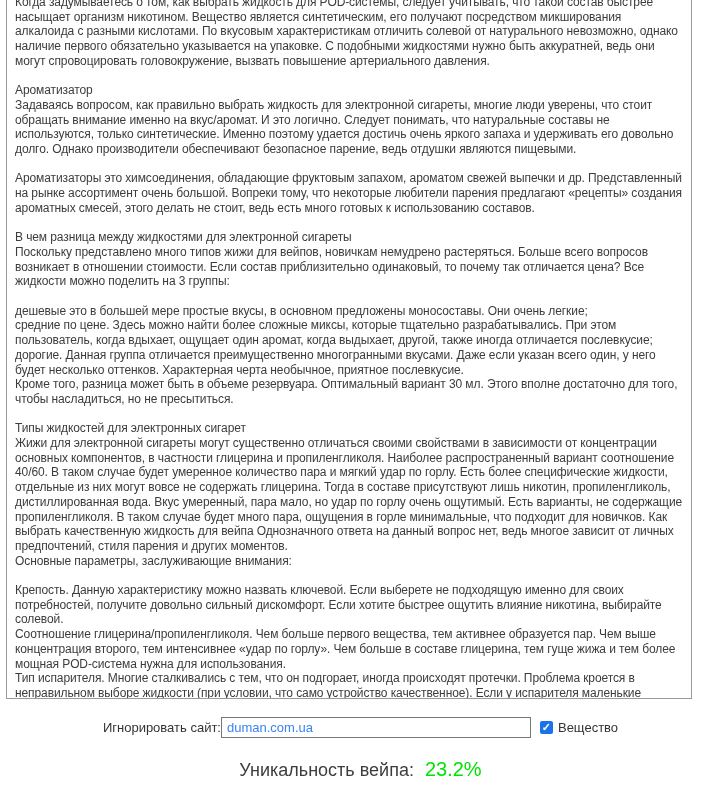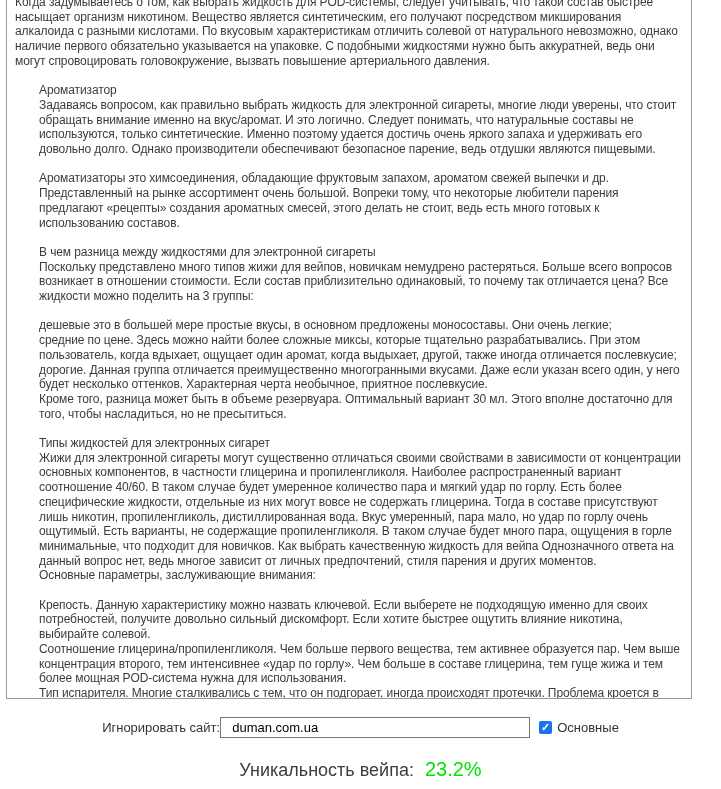--- a/index.html
+++ b/index.html
@@ -21,40 +21,40 @@
     overflow: hidden;
     font-size: 12px;
     line-height: 14.7px;
     color: #3c3c3c;
     letter-spacing: -0.1px;
   }
   .para {
     margin: 0;
     white-space: pre-wrap;
   }
-  .para + .para { margin-top: 14.7px; margin-left: 24px; }
+  .para + .para { margin-top: 14.7px; }
 
   .controls {
     margin-top: 18px;
     display: flex;
     justify-content: center;
     align-items: center;
     font-size: 13px;
     color: #333333;
   }
   .controls label { }
   .site-input {
     box-sizing: border-box;
     width: 310px;
     height: 21px;
     border: 1px solid #767676;
-    padding: 2px 11px;
+    padding: 2px 5px;
     font-family: "Liberation Sans", sans-serif;
     font-size: 13px;
-    color: #000000;
+    color: #3b82f6;
     outline: none;
     background: #ffffff;
   }
   .checkbox {
     display: inline-flex;
     align-items: center;
     justify-content: center;
     width: 13px;
     height: 13px;
     margin-left: 9px;
@@ -103,19 +103,19 @@
 Тип испарителя. Многие сталкивались с тем, что он подгорает, иногда происходят протечки. Проблема кроется в неправильном выборе жидкости (при условии, что само устройство качественное). Если у испарителя маленькие отверстия, то нужна жижа с концентрацией не менее 60% глицерина; когда возникает ощущение горечи, требуется состав с более высоким содержанием пропиленгликоля.
 Конечно, имеют значение вкусовые качества. Менять заправки можно хоть каждый день вариантов очень много. Здесь следует исходить исключительно из собственных предпочтений.</p>
   </div>
 
 <div class="controls">
   <label>Игнорировать сайт:</label>
   <input class="site-input" type="text" value="duman.com.ua" style="">
   <span class="checkbox">
     <span class="check">✓</span>
   </span>
-  <span>Основные</span>
+  <span>Вещество</span>
 </div>
 
 <div class="result">
   <span>Уникальность вейпа:</span>
   <span class="green">23.2%</span>
 </div>
 
 </body></html>

